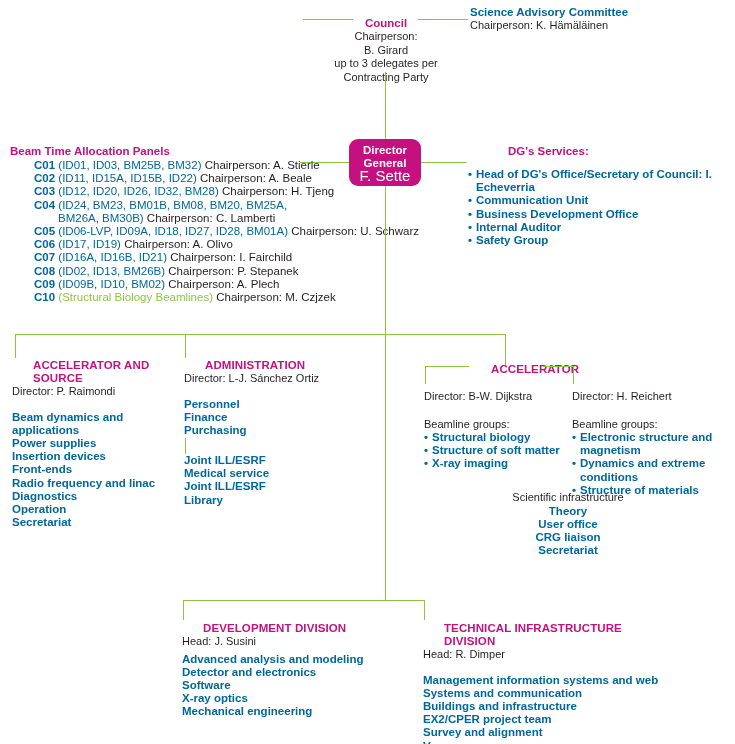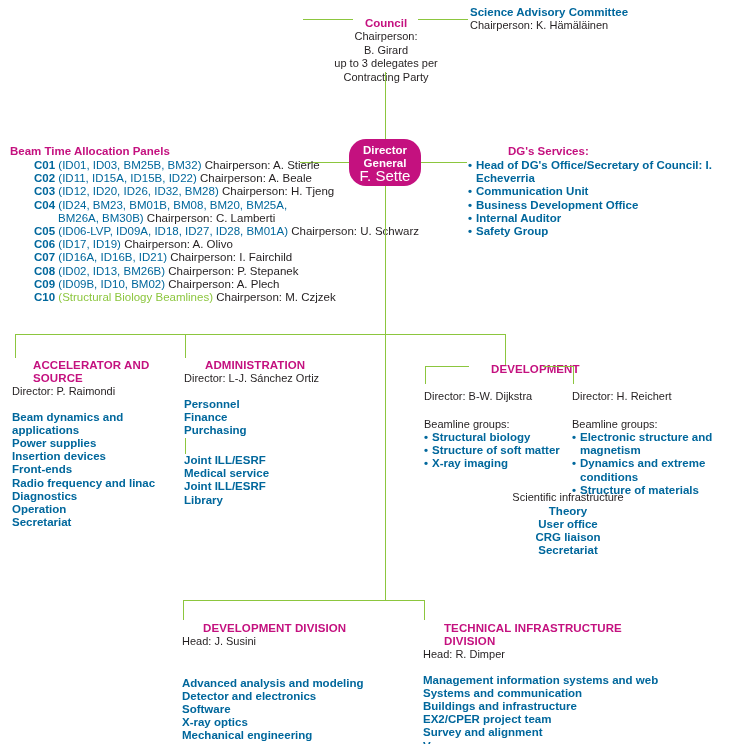--- a/index.html
+++ b/index.html
@@ -60,21 +60,21 @@
   .ln-h { height: 1px; }
   .ln-v { width: 1px; }
 
   
   #dg-box {
     left: 349px;
     top: 139px;
     width: 72px;
     height: 47px;
     background: #C4117F;
-    border-radius: 17px;
+    border-radius: 9px;
     color: #ffffff;
     text-align: center;
     box-sizing: border-box;
     padding-top: 5px;
   }
   #dg-box .l1, #dg-box .l2 {
     font-weight: bold;
     font-size: 11.5px;
     line-height: 12.5px;
   }
@@ -165,21 +165,21 @@
         <div class="btal-row"><span class="btal-code">C05</span> <span class="btal-ids">(ID06-LVP, ID09A, ID18, ID27, ID28, BM01A)</span> <span class="btal-chair">Chairperson: U. Schwarz</span></div>
         <div class="btal-row"><span class="btal-code">C06</span> <span class="btal-ids">(ID17, ID19)</span> <span class="btal-chair">Chairperson: A. Olivo</span></div>
         <div class="btal-row"><span class="btal-code">C07</span> <span class="btal-ids">(ID16A, ID16B, ID21)</span> <span class="btal-chair">Chairperson: I. Fairchild</span></div>
         <div class="btal-row"><span class="btal-code">C08</span> <span class="btal-ids">(ID02, ID13, BM26B)</span> <span class="btal-chair">Chairperson: P. Stepanek</span></div>
         <div class="btal-row"><span class="btal-code">C09</span> <span class="btal-ids">(ID09B, ID10, BM02)</span> <span class="btal-chair">Chairperson: A. Plech</span></div>
         <div class="btal-row"><span class="btal-code">C10</span> <span class="btal-ids-green">(Structural Biology Beamlines)</span> <span class="btal-chair">Chairperson: M. Czjzek</span></div>
       </div>
   </div>
 
   <div class="abs" style="left:468px; top:145px; width:266px;">
-    <div class="hdr-magenta" style="margin-bottom:1px;padding-left:40px;">DG's Services:</div>
+    <div class="hdr-magenta" style="margin-bottom:10px;padding-left:40px;">DG's Services:</div>
     <ul class="bul" id="dg-services-items">
         <li>Head of DG's Office/Secretary of Council: I. Echeverria</li>
         <li>Communication Unit</li>
         <li>Business Development Office</li>
         <li>Internal Auditor</li>
         <li>Safety Group</li>
       </ul>
   </div>
 
   <div class="abs ln-v" style="left:385px; top:186px; height:148px;"></div>
@@ -220,21 +220,21 @@
     <div id="admin-items2">
         <div class="item-blue">Joint ILL/ESRF</div>
         <div class="item-blue">Medical service</div>
         <div class="item-blue">Joint ILL/ESRF</div>
         <div class="item-blue">Library</div>
       </div>
   </div>
 
   <div class="abs ln-h" style="left:425px; top:366px; width:44px;"></div>
   <div class="abs" style="left:470px; top:359px; width:72px; text-align:center;">
-    <span class="div-title">DEVELOPMENT</span>
+    <span class="div-title">ACCELERATOR</span>
   </div>
   <div class="abs ln-h" style="left:543px; top:366px; width:31px;"></div>
   <div class="abs ln-v" style="left:425px; top:366px; height:18px;"></div>
   <div class="abs ln-v" style="left:573px; top:366px; height:18px;"></div>
 
   <div class="abs" style="left:424px; top:390px; width:140px;">
     <div class="plain">Director: B-W. Dijkstra</div>
     <div class="plain" style="margin-top:14px;">Beamline groups:</div>
     <ul class="bul" id="exp-left-groups">
         <li>Structural biology</li>
@@ -264,21 +264,21 @@
   </div>
 
   <div class="abs ln-v" style="left:385px; top:334px; height:266px;"></div>
   <div class="abs ln-h" style="left:183px; top:600px; width:242px;"></div>
   <div class="abs ln-v" style="left:183px; top:600px; height:20px;"></div>
   <div class="abs ln-v" style="left:424px; top:600px; height:20px;"></div>
 
   <div class="abs" style="left:182px; top:622px; width:235px;">
     <div class="div-title">DEVELOPMENT DIVISION</div>
     <div class="plain">Head: J. Susini</div>
-    <div id="instr-items" style="margin-top:28px;">
+    <div id="instr-items" style="margin-top:4px;">
         <div class="item-blue">Advanced analysis and modeling</div>
         <div class="item-blue">Detector and electronics</div>
         <div class="item-blue">Software</div>
         <div class="item-blue">X-ray optics</div>
         <div class="item-blue">Mechanical engineering</div>
       </div>
   </div>
 
   <div class="abs" style="left:423px; top:622px; width:300px;">
     <div class="div-title">TECHNICAL INFRASTRUCTURE</div>

